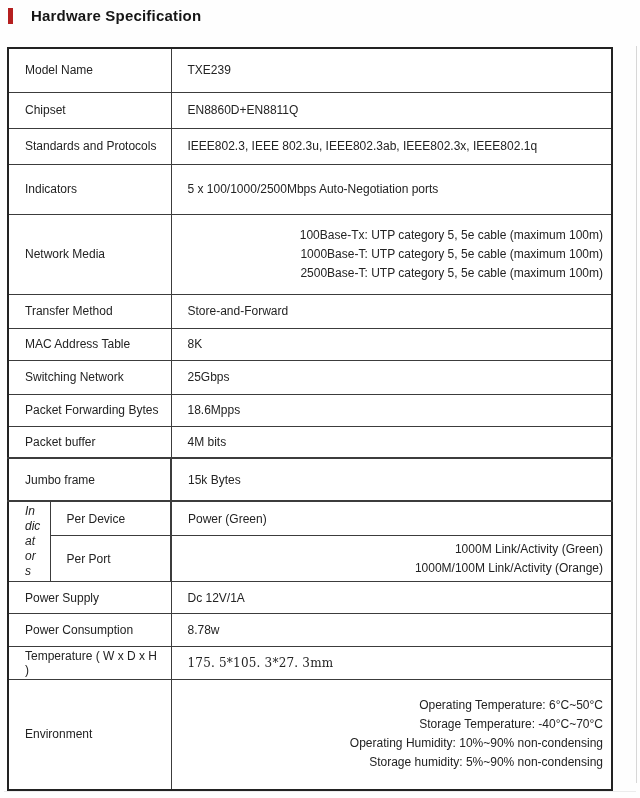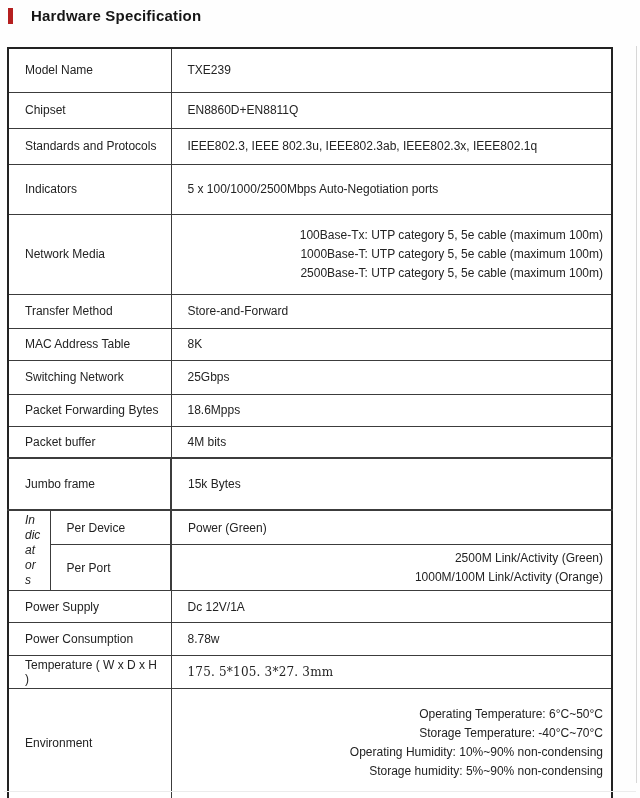--- a/index.html
+++ b/index.html
@@ -36,21 +36,21 @@
   tr.row-jumbo td.value-cell,
   tr.row-ind-a td.value-cell,
   tr.row-ind-b td.value-cell { border-left-width:2px; }
   td.serif-value {
     font-family:"DejaVu Serif", serif; font-size:12px; color:#343434;
     letter-spacing:0.2px;
     margin-left:8px;
   }
   
   tr.h44{height:44px} tr.h36{height:36px} tr.h50{height:50px} tr.h80{height:80px}
-  tr.h34{height:34px} tr.h32{height:32px} tr.h43{height:52px} tr.h33{height:33px}
+  tr.h34{height:34px} tr.h32{height:32px} tr.h43{height:43px} tr.h33{height:33px}
   tr.h42{height:42px} tr.h110{height:110px}
   .edge-right {
     position:absolute; left:636px; top:46px; width:1px; height:737px;
     background:#d7d7d7;
   }
   .edge-bottom {
     position:absolute; left:4px; top:791px; width:632px; height:1px;
     background:#ececec;
   }
 </style>
@@ -123,21 +123,21 @@
       </tr>
       <tr class="h33 row-ind-a">
         <td rowspan="2" class="ind-group-cell">Indicators</td>
         <td class="label-cell">Per Device</td>
         <td class="value-cell">Power (Green)</td>
       </tr>
       <tr class="h42 row-ind-b">
         <td class="label-cell">Per Port</td>
         <td class="value-cell">
           <div class="value-lines">
-            <div>2500M Link/Activity (Green)</div>
+            <div>1000M Link/Activity (Green)</div>
             <div>1000M/100M Link/Activity (Orange)</div>
           </div>
         </td>
       </tr>
       <tr class="h32">
         <td colspan="2" class="label-cell">Power Supply</td>
         <td class="value-cell">Dc 12V/1A</td>
       </tr>
       <tr class="h33">
         <td colspan="2" class="label-cell">Power Consumption</td>

